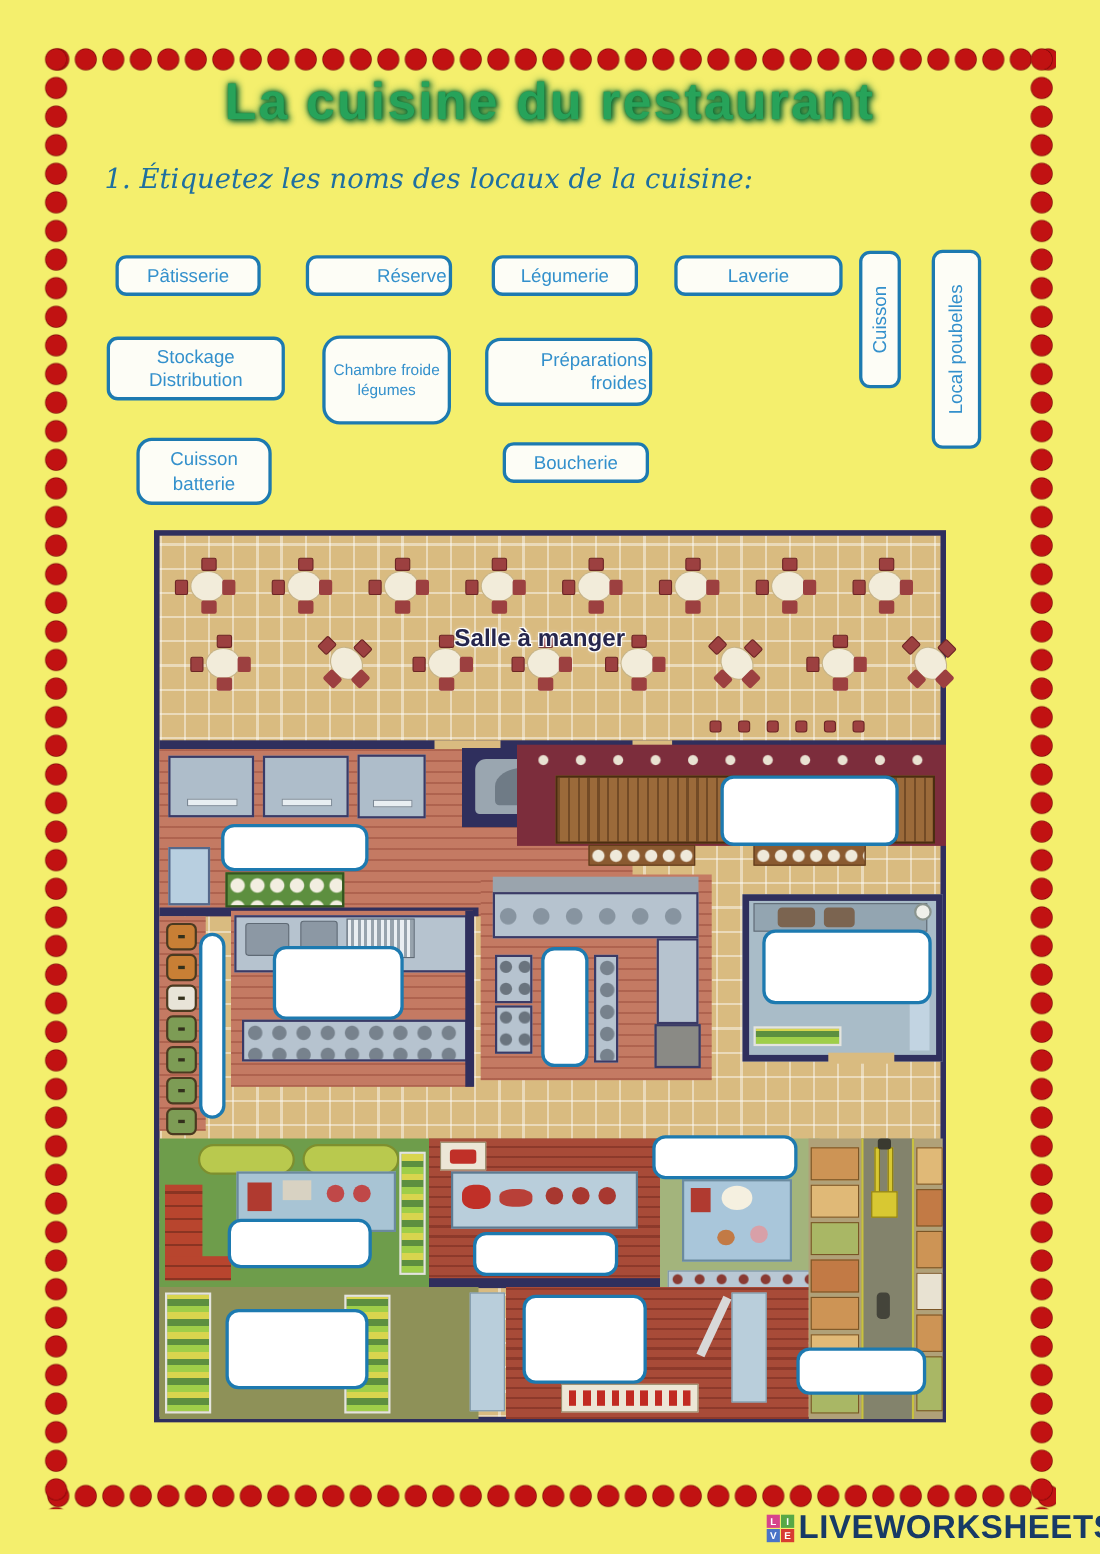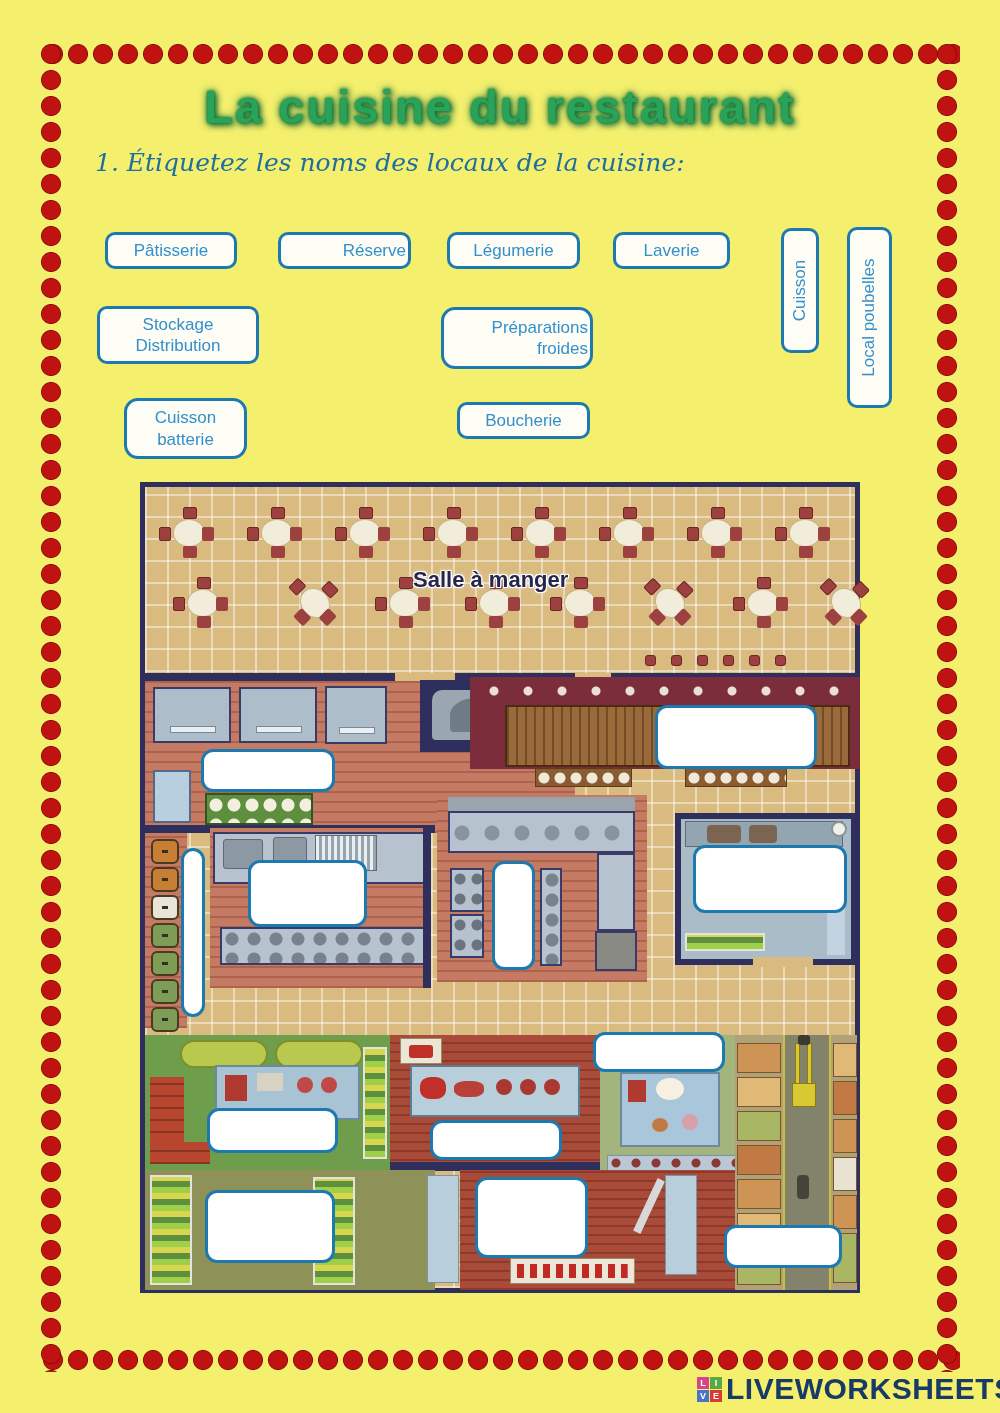--- a/index.html
+++ b/index.html
@@ -9,21 +9,21 @@
   
   .apples{position:absolute;
     background-image:radial-gradient(circle at 13px 14px,#c11212 0 9px,#820707 9.5px,rgba(0,0,0,0) 10.5px);
     background-size:25px 26px;background-repeat:repeat;}
   .apples.top{left:40px;top:40px;width:920px;height:26px;}
   .apples.bottom{left:40px;top:1346px;width:920px;height:26px;}
   .apples.left{left:38px;top:40px;width:26px;height:1332px;}
   .apples.right{left:934px;top:40px;width:26px;height:1332px;}
 
   
-  .title{position:absolute;left:0;top:79px;width:100%;text-align:center;
+  .title{position:absolute;left:0;top:64px;width:100%;text-align:center;
     font-size:47px;font-weight:bold;letter-spacing:2px;color:#27a35a;
     text-shadow:0 0 3px #0b6d36,0 0 8px #1d7a40,2px 2px 6px #0a5c2e;}
   .instruction{position:absolute;left:95px;top:148px;font-family:"DejaVu Serif",serif;
     font-style:italic;font-size:25px;color:#1e6fa0;}
 
   
   .wb{position:absolute;background:#fdfdf6;border:3px solid #1d7ab0;border-radius:10px;
       display:flex;align-items:center;justify-content:center;text-align:center;
       color:#3390cc;font-size:17px;line-height:1.25;box-sizing:border-box;padding:2px;}
   .wb.small{font-size:14px;}
@@ -108,26 +108,29 @@
 
   <div class="wb" style="left:105px;top:232px;width:132px;height:37px;">
       <span>Pâtisserie</span>
     </div>
   <div class="wb" style="left:278px;top:232px;width:133px;height:37px;justify-content:flex-end;">
       <span>Réserve</span>
     </div>
   <div class="wb" style="left:447px;top:232px;width:133px;height:37px;">
       <span>Légumerie</span>
     </div>
-  <div class="wb" style="left:613px;top:232px;width:117px;height:37px;">
+  <div class="wb" style="left:613px;top:232px;width:153px;height:37px;">
       <span>Laverie</span>
     </div>
 
   <div class="wb" style="left:97px;top:306px;width:162px;height:58px;">
       <span>Stockage Distribution</span>
+    </div>
+  <div class="wb small" style="left:293px;top:305px;width:117px;height:81px;border-radius:16px;">
+      <span>Chambre froide légumes</span>
     </div>
   <div class="wb" style="left:441px;top:307px;width:152px;height:62px;border-radius:14px;text-align:right;">
       <span>Préparations froides</span>
     </div>
 
   <div class="wb" style="left:124px;top:398px;width:123px;height:61px;border-radius:14px;">
       <span>Cuisson batterie</span>
     </div>
   <div class="wb" style="left:457px;top:402px;width:133px;height:37px;">
       <span>Boucherie</span>

